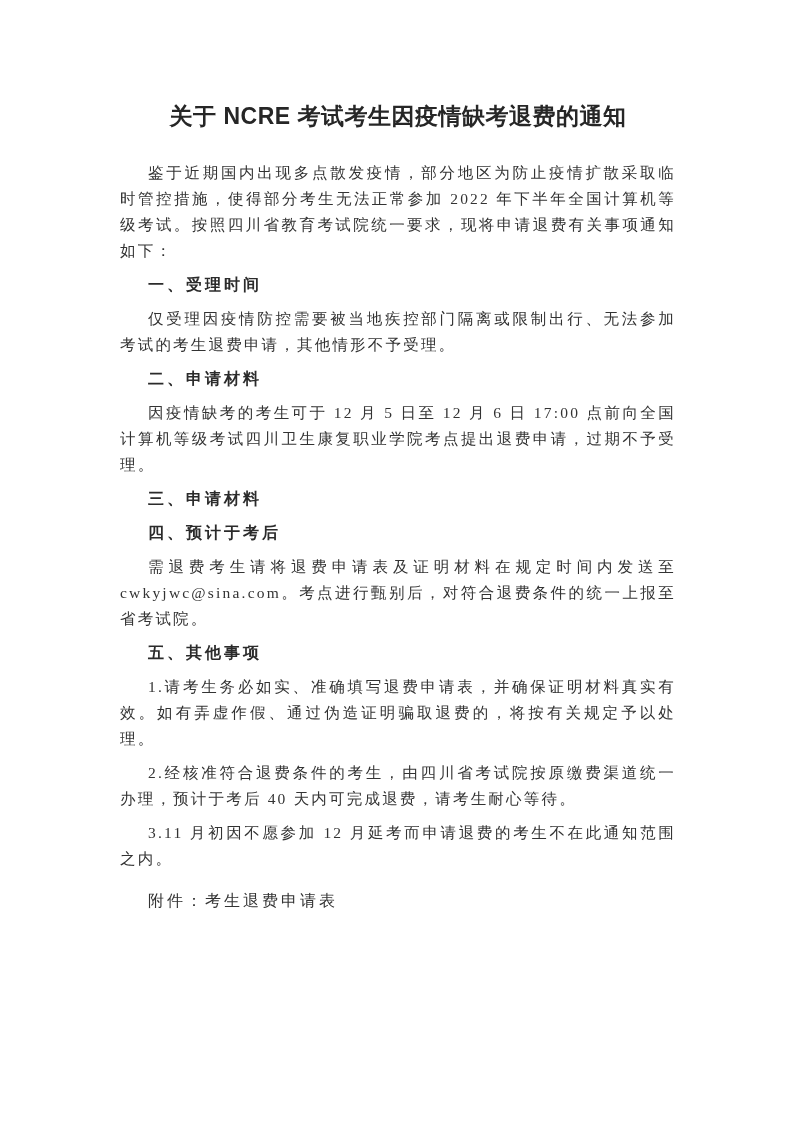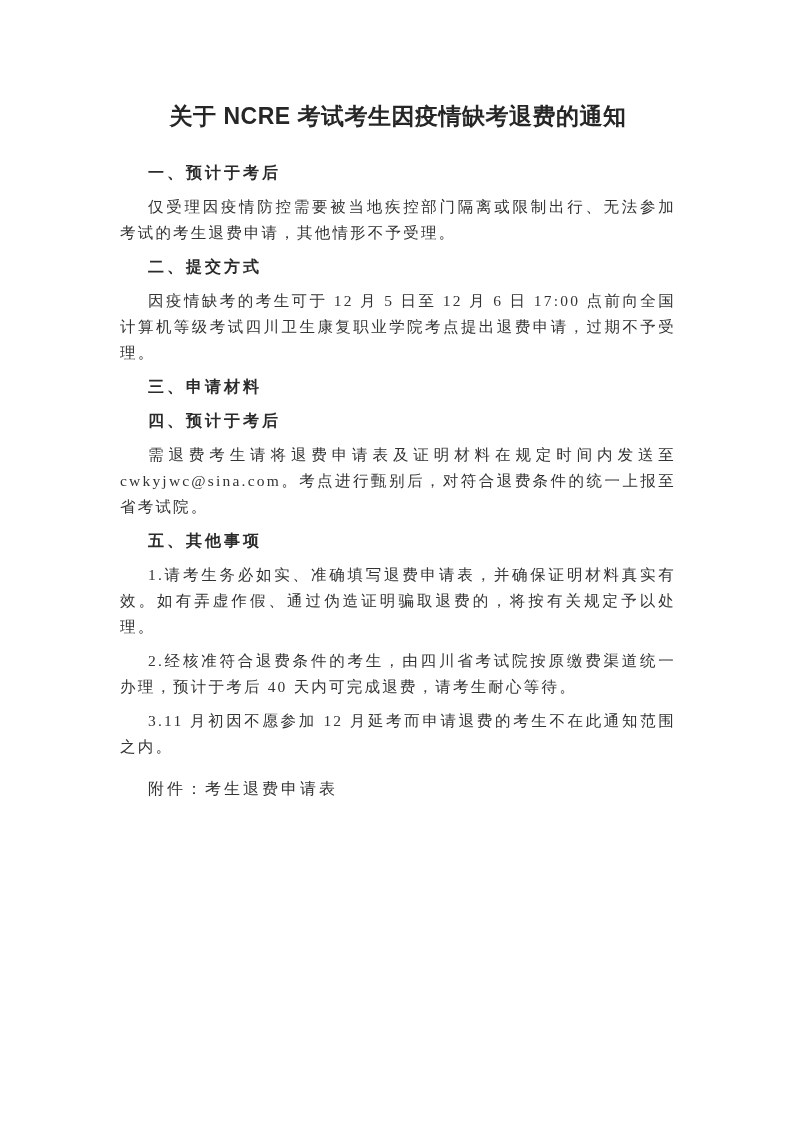--- a/index.html
+++ b/index.html
@@ -55,28 +55,29 @@
   }
   section { margin: 0; padding: 0; }
 </style>
 </head>
 <body>
 
 <div class="page">
 
   <h1 class="doc-title">关于 NCRE 考试考生因疫情缺考退费的通知</h1>
 
+  <p class="para">鉴于近期国内出现多点散发疫情，部分地区为防止疫情扩散采取临时管控措施，使得部分考生无法正常参加 2022 年下半年全国计算机等级考试。按照四川省教育考试院统一要求，现将申请退费有关事项通知如下：</p>
 
   <section>
-    <h2 class="sec-heading">一、预计于考后</h2>
+    <h2 class="sec-heading">一、受理时间</h2>
     <p class="para">仅受理因疫情防控需要被当地疾控部门隔离或限制出行、无法参加考试的考生退费申请，其他情形不予受理。</p>
   </section>
 
   <section>
-    <h2 class="sec-heading">二、提交方式</h2>
+    <h2 class="sec-heading">二、申请材料</h2>
     <p class="para">因疫情缺考的考生可于 12 月 5 日至 12 月 6 日 17:00 点前向全国计算机等级考试四川卫生康复职业学院考点提出退费申请，过期不予受理。</p>
   </section>
 
   <section>
     <h2 class="sec-heading">三、申请材料</h2>
   </section>
 
   <section>
     <h2 class="sec-heading">四、预计于考后</h2>
     <p class="para">需退费考生请将退费申请表及证明材料在规定时间内发送至 cwkyjwc@sina.com。考点进行甄别后，对符合退费条件的统一上报至省考试院。</p>

